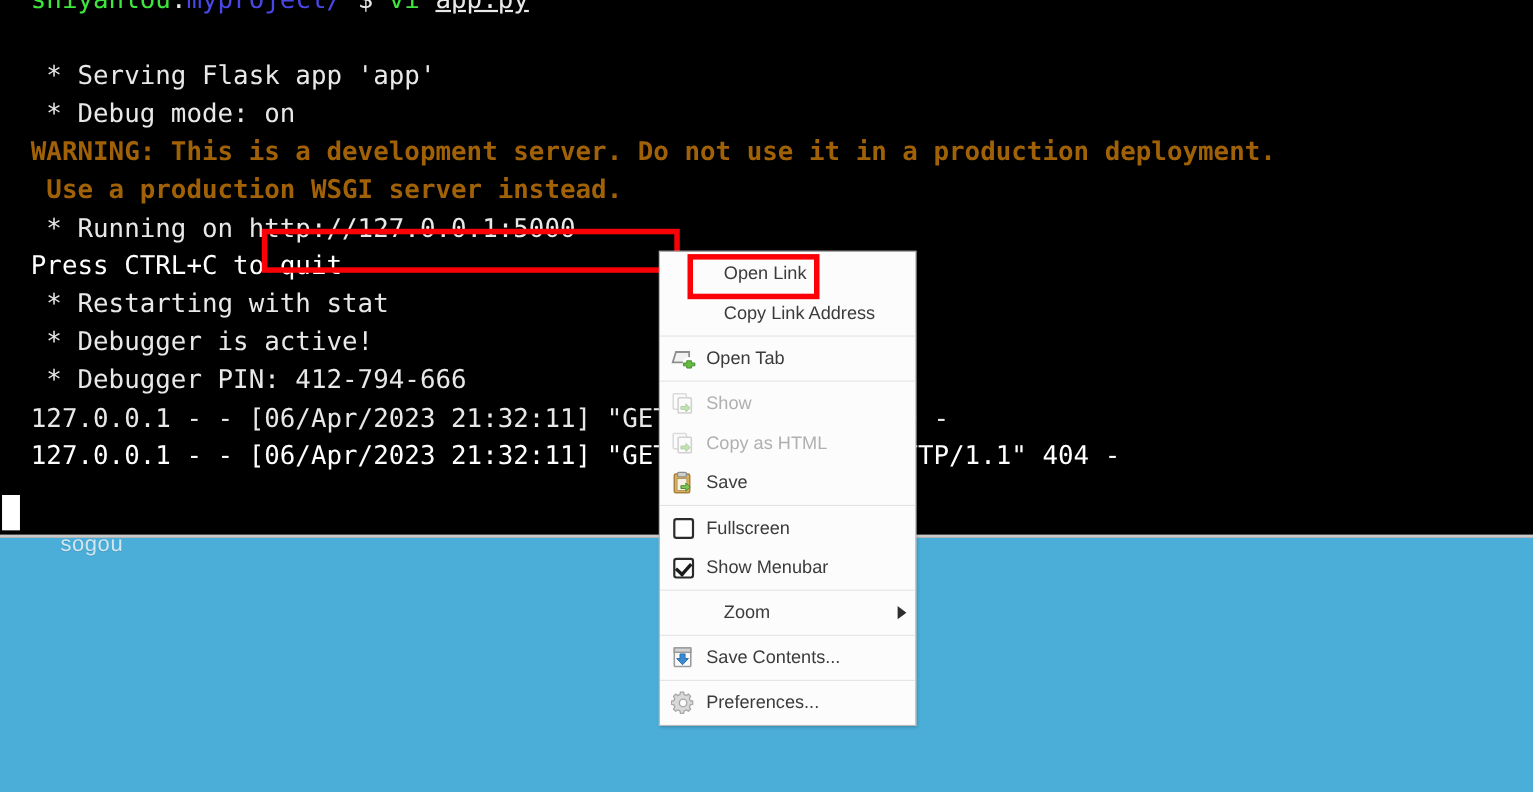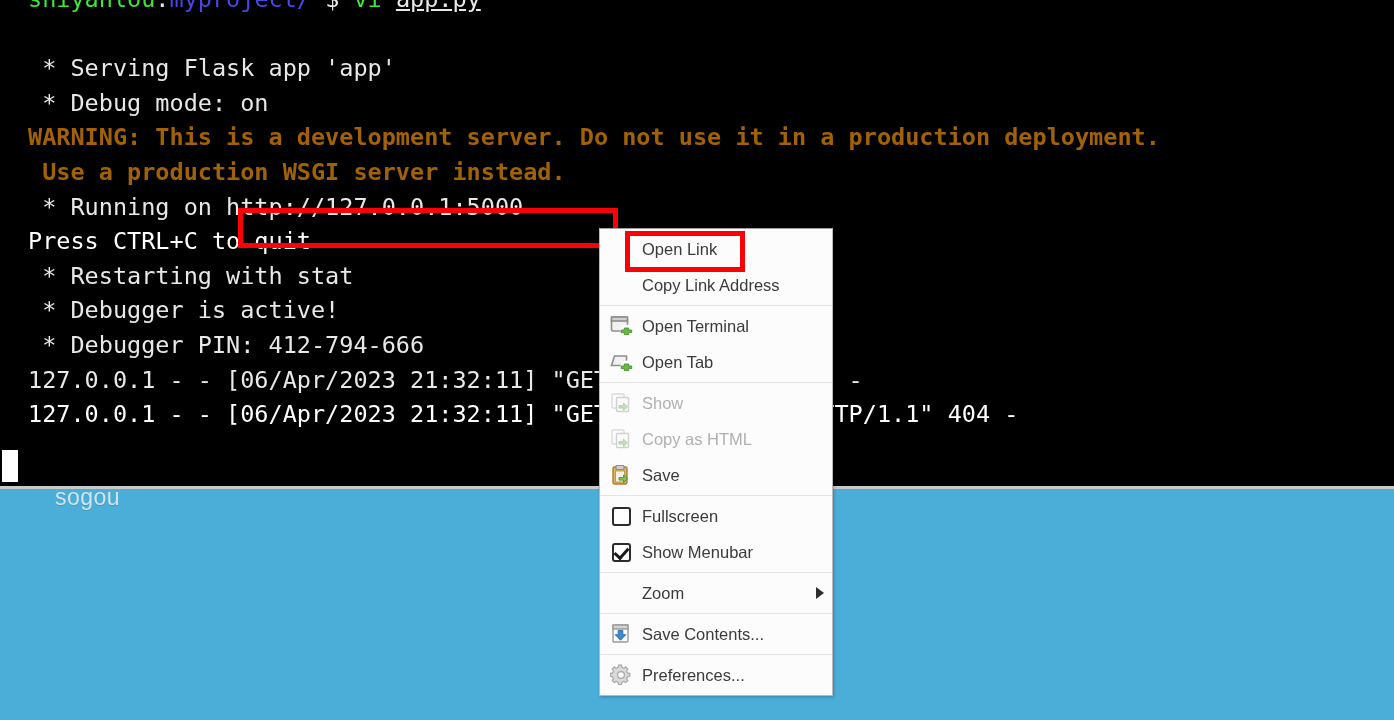--- a/index.html
+++ b/index.html
@@ -23,21 +23,21 @@
     height: 720px;
     background: #4aaed9;
     overflow: hidden;
   }
 
   
   .desktop-label {
     position: absolute;
     left: 55px;
     top: 484px;
-    font-size: 23px;
+    font-size: 20px;
     color: #d3e5ee;
     font-family: "Liberation Sans", sans-serif;
     letter-spacing: 0.5px;
     text-shadow: 0 1px 0 rgba(0,0,0,0.12);
   }
 
   
   #terminal {
     position: absolute;
     left: 0;
@@ -138,21 +138,21 @@
     margin: 2px 0;
   }
   .mi-icon {
     width: 24px;
     height: 22px;
     flex: 0 0 24px;
     margin-right: 8px;
     position: relative;
   }
   .mi-label { flex: 1 1 auto; }
-  .mi-noicon { padding-left: 42px; }
+  .mi-noicon { padding-left: 58px; }
   .submenu-arrow {
     width: 0; height: 0;
     border-left: 8px solid #2d2d2d;
     border-top: 6px solid transparent;
     border-bottom: 6px solid transparent;
     margin-left: 8px;
   }
 
   
   .chk {
@@ -215,31 +215,20 @@
   <div id="context-menu">
       <div class="menu-item mi-noicon">
         <span class="mi-label">Open Link</span>
       </div>
       <div class="menu-item mi-noicon">
         <span class="mi-label">Copy Link Address</span>
       </div>
       <div class="menu-sep"></div>
       <div class="menu-item">
         <span class="mi-icon"><svg width="24" height="22" viewBox="0 0 24 22" opacity="1">
-            <rect x="1.5" y="2" width="16" height="14" rx="1.5" fill="#f2f2f2" stroke="#8d8d8d" stroke-width="1.6"></rect>
-            <rect x="1.5" y="2" width="16" height="4" fill="#cfcfcf" stroke="#8d8d8d" stroke-width="1.6"></rect>
-            <g>
-              <circle cx="16.5" cy="15.5" r="6" fill="#ffffff"></circle>
-              <path d="M14.3 13.0h4.4v2.0h3.0v2.6h-3.0v2.0h-4.4v-2.0h-3.0v-2.6h3.0z" fill="#63bb41" stroke="#4a8f31" stroke-width="0.9"></path>
-            </g>
-          </svg></span>
-        <span class="mi-label">Open Terminal</span>
-      </div>
-      <div class="menu-item">
-        <span class="mi-icon"><svg width="24" height="22" viewBox="0 0 24 22" opacity="1">
             <path d="M1.5 14.5 L4.5 5 L16.5 5 L16.5 14.5 Z" fill="#f2f2f2" stroke="#8d8d8d" stroke-width="1.6"></path>
             <g>
               <circle cx="16.5" cy="15.5" r="6" fill="#ffffff"></circle>
               <path d="M14.3 13.0h4.4v2.0h3.0v2.6h-3.0v2.0h-4.4v-2.0h-3.0v-2.6h3.0z" fill="#63bb41" stroke="#4a8f31" stroke-width="0.9"></path>
             </g>
           </svg></span>
         <span class="mi-label">Open Tab</span>
       </div>
       <div class="menu-sep"></div>
       <div class="menu-item disabled">

